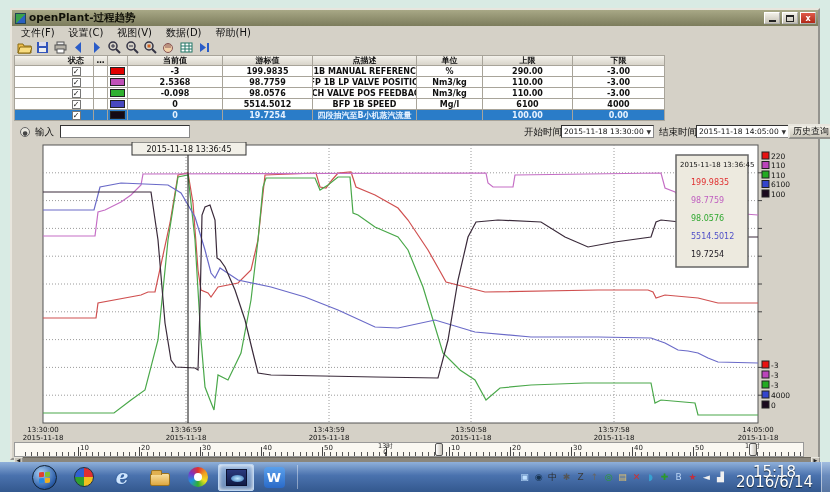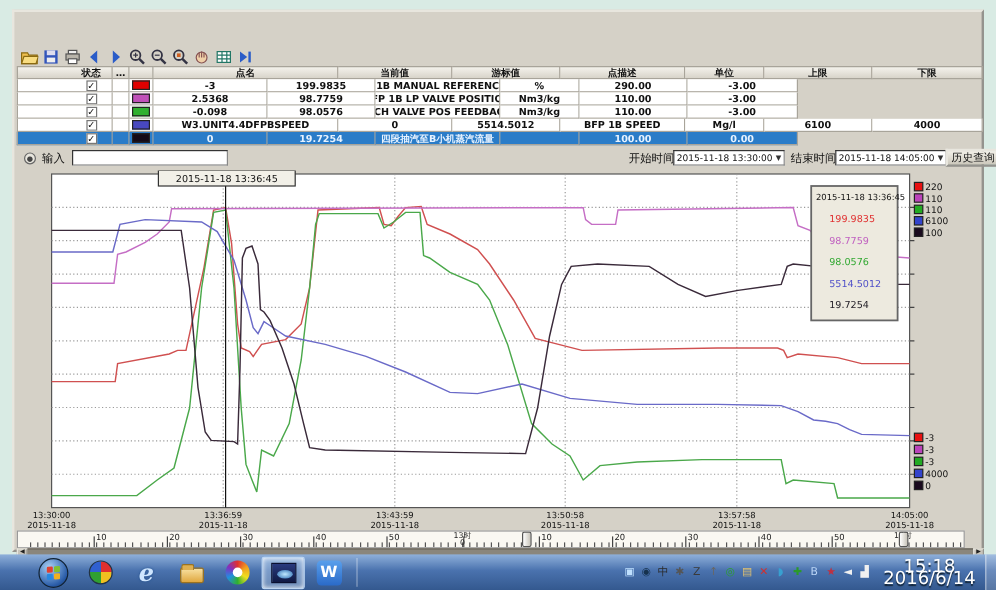--- a/index.html
+++ b/index.html
@@ -112,21 +112,41 @@
   .trayico { width:11px; text-align:center; font-size:9px; line-height:11px; }
   .tb-clock { color:#fff; font-size:15px; text-align:center; line-height:10px; margin:0 8px 0 10px; text-shadow:0 1px 1px #123; }
   .showdesk { width:9px; height:30px; background:rgba(255,255,255,.18); border-left:1px solid rgba(255,255,255,.5); }
 </style>
 </head>
 <body>
 
 <div class="screen">
   <div class="window">
 
-
+    <div class="titlebar">
+      <span class="app-ico"></span>
+      <span class="title-text">openPlant-过程趋势</span>
+      <span class="winbtns">
+        <span class="wbtn">
+            <span class="minbar"></span>
+          </span>
+        <span class="wbtn">
+            <span class="maxbox"></span>
+          </span>
+        <span class="wbtn close">x</span>
+      </span>
+    </div>
+
+    <div class="menubar" id="menubar">
+        <div class="menu-item">文件(F)</div>
+        <div class="menu-item">设置(C)</div>
+        <div class="menu-item">视图(V)</div>
+        <div class="menu-item">数据(D)</div>
+        <div class="menu-item">帮助(H)</div>
+      </div>
 
     <div class="toolbar" id="toolbar">
         <span class="tbico"><svg width="15" height="15">
             <path d="M1 4h5l1 2h7v7H1z" fill="#f0c050" stroke="#8a6a10"></path>
             <path d="M1 13 3 7h12l-2 6z" fill="#f8dc80" stroke="#8a6a10"></path>
           </svg></span>
         <span class="tbico"><svg width="15" height="15">
             <rect x="2" y="2" width="11" height="11" fill="#3355bb"></rect>
             <rect x="4" y="2" width="7" height="4" fill="#dde"></rect>
             <rect x="4" y="8" width="7" height="4" fill="#eee"></rect>
@@ -176,21 +196,20 @@
             <rect x="10" y="3" width="2" height="9" fill="#2a5cc8"></rect>
           </svg></span>
       </div>
 
 
     <div class="tagtable" id="tagtable">
         <div class="tr head">
           <div class="td" style="width: 80px;">状态</div>
           <div class="td" style="width: 14px;">…</div>
           <div class="td" style="width: 20px;"></div>
-          <div class="td" style="width: 154px;">点名</div>
           <div class="td" style="width: 95px;">当前值</div>
           <div class="td" style="width: 90px;">游标值</div>
           <div class="td" style="width: 104px;">点描述</div>
           <div class="td" style="width: 66px;">单位</div>
           <div class="td" style="width: 90px;">上限</div>
           <div class="td" style="width: 92px;">下限</div>
         </div>
         <div class="tr">
           <div class="td" style="width: 80px;">
             <div class="cbox">✓</div>
@@ -237,21 +256,20 @@
           <div class="td" style="width: 92px;">-3.00</div>
         </div>
         <div class="tr">
           <div class="td" style="width: 80px;">
             <div class="cbox">✓</div>
           </div>
           <div class="td" style="width: 14px;"></div>
           <div class="td" style="width: 20px;">
             <div class="swatch" style="background: rgb(72, 72, 192);"></div>
           </div>
-          <div class="td" style="width: 154px;">W3.UNIT4.4DFPBSPEED</div>
           <div class="td" style="width: 95px;">0</div>
           <div class="td" style="width: 90px;">5514.5012</div>
           <div class="td" style="width: 104px;">BFP 1B SPEED</div>
           <div class="td" style="width: 66px;">Mg/l</div>
           <div class="td" style="width: 90px;">6100</div>
           <div class="td" style="width: 92px;">4000</div>
         </div>
         <div class="tr selrow">
           <div class="td" style="width: 80px;">
             <div class="cbox">✓</div>

